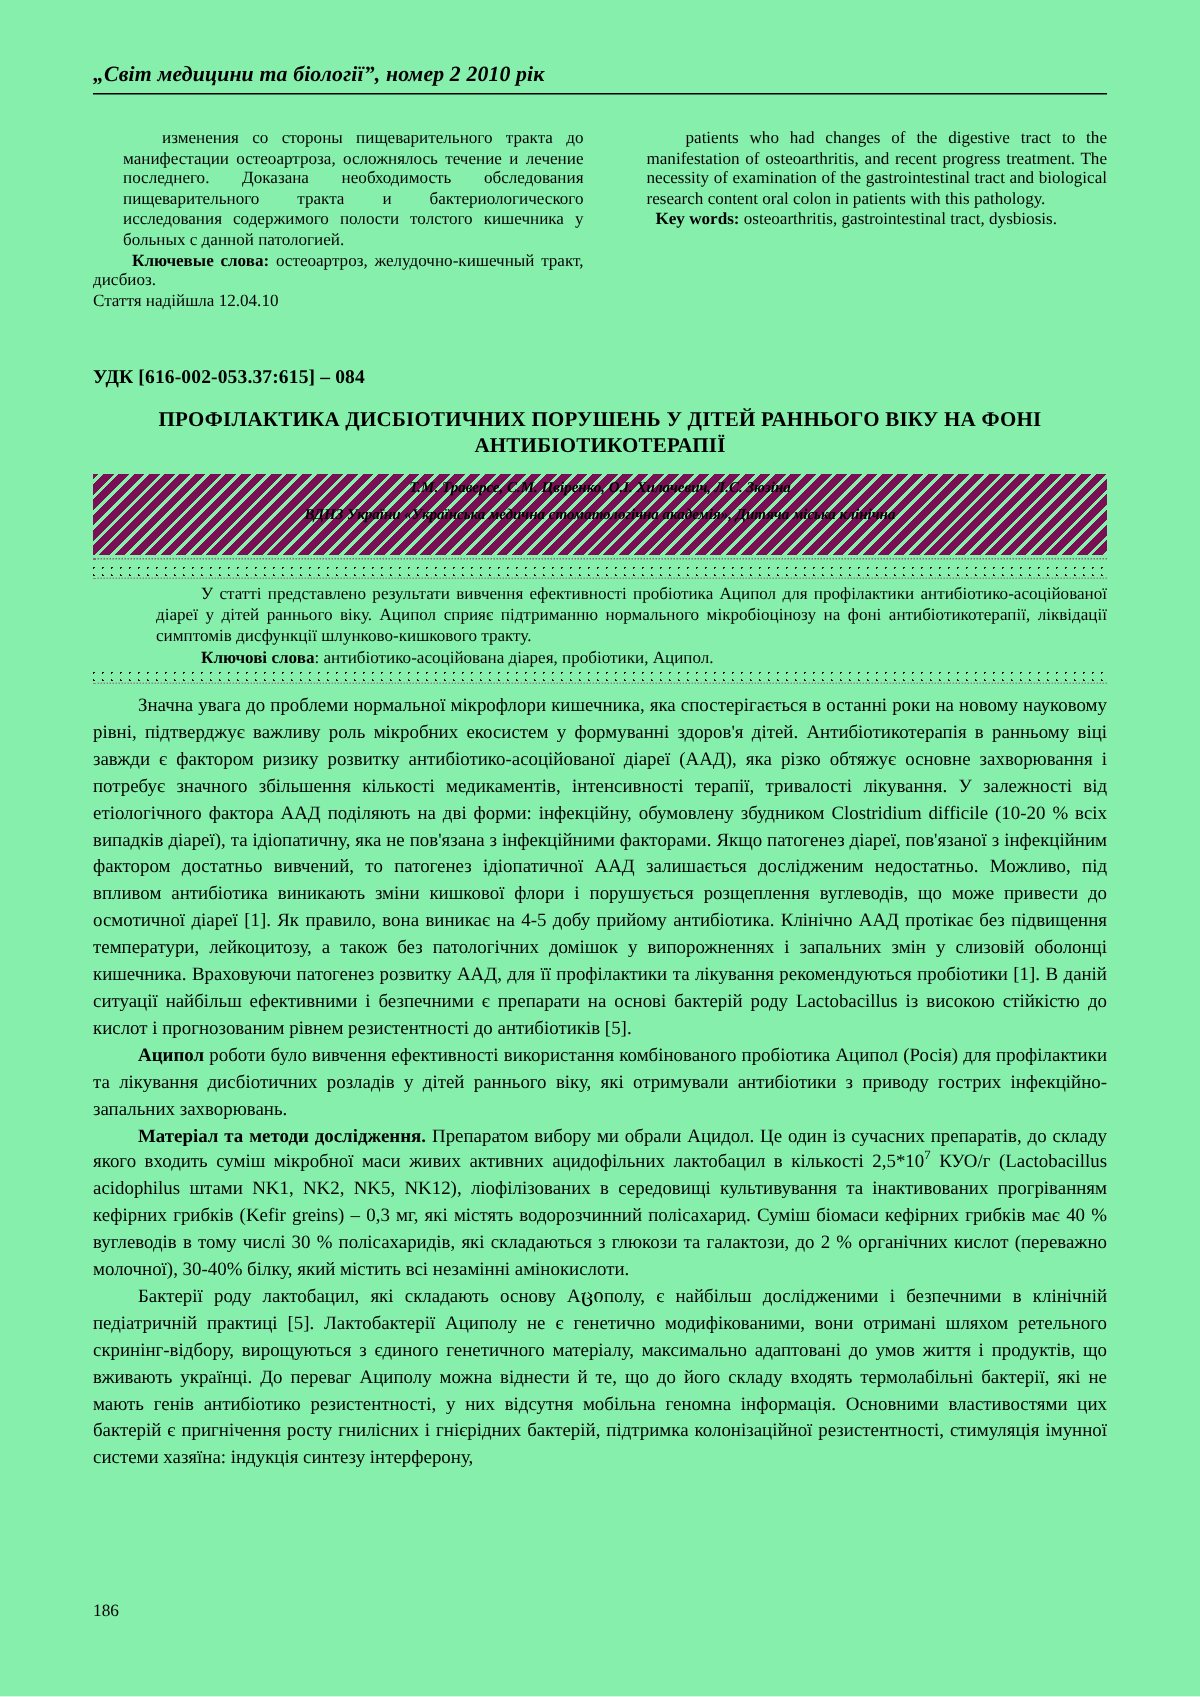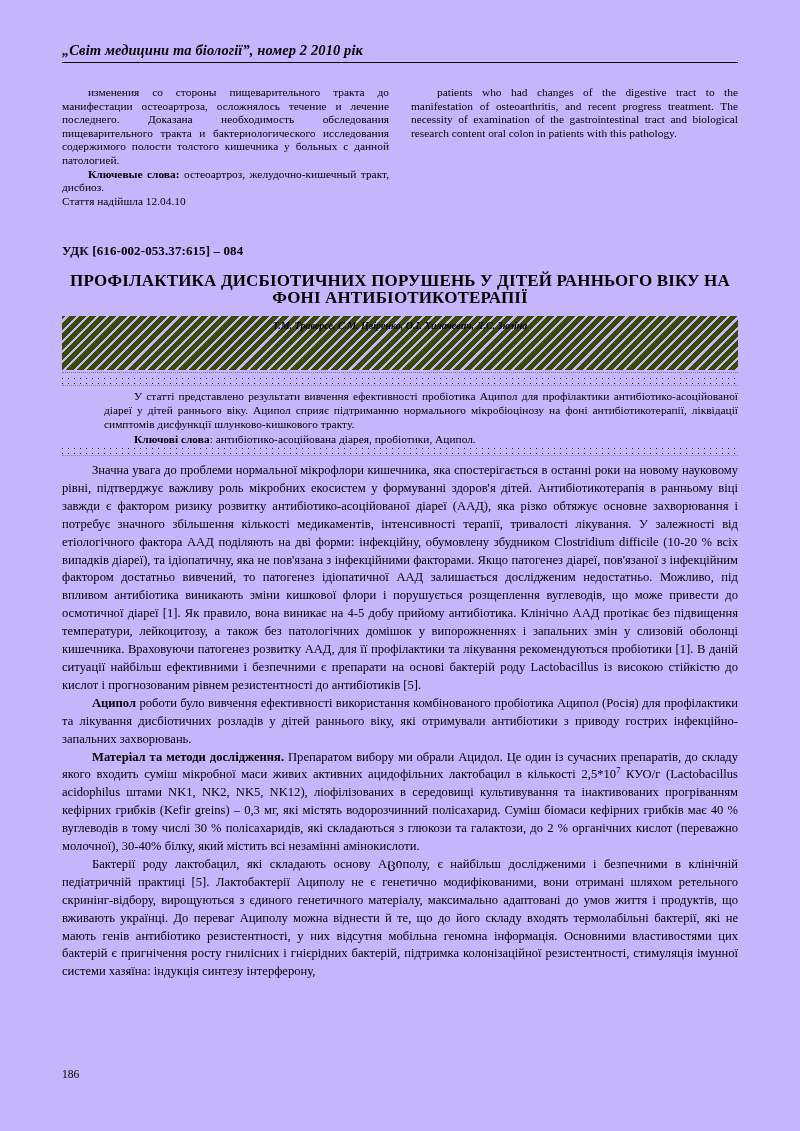--- a/index.html
+++ b/index.html
@@ -10,21 +10,21 @@
   }
   body {
     font-family: "Liberation Serif", "DejaVu Serif", serif;
     color: #000000;
   }
   .page {
     position: relative;
     width: 800px;
     height: 1131px;
     margin: 0 auto;
-    background: #c4b5fd;
+    background: #86efac;
     overflow: hidden;
     box-sizing: border-box;
   }
 
   
   .running-header {
     position: absolute;
     left: 62px;
     top: 42px;
     width: 676px;
@@ -55,21 +55,21 @@
     width: 327px;
     font-size: 11.4px;
     line-height: 13.6px;
     text-align: justify;
     text-justify: inter-word;
   }
   .col p {
     margin: 0;
     text-align: justify;
   }
-  .col p.indent { text-indent: 26px; }
+  .col p.indent { text-indent: 26px; margin-left: 20px; }
   .col p.right { text-align: left; text-indent: 0; }
   .kw-label { font-weight: bold; }
   .kw-line { text-indent: 26px; }
 
   
   .udc {
     position: absolute;
     left: 62px;
     top: 243px;
     font-weight: bold;
@@ -78,21 +78,21 @@
   }
 
   
   .article-title {
     position: absolute;
     left: 62px;
     top: 272px;
     width: 676px;
     text-align: center;
     font-weight: bold;
-    font-size: 17px;
+    font-size: 14px;
     line-height: 17px;
     letter-spacing: 0.15px;
   }
 
   
   .authors-band {
     position: absolute;
     left: 62px;
     top: 316px;
     width: 676px;
@@ -201,30 +201,32 @@
   </div>
 
   <div class="two-col">
     <div class="col">
       <p class="indent">изменения со стороны пищеварительного тракта до манифестации остеоартроза, осложнялось течение и лечение последнего. Доказана необходимость обследования пищеварительного тракта и бактериологического исследования содержимого полости толстого кишечника у больных с данной патологией.</p>
       <p class="kw-line"><span class="kw-label">Ключевые слова:</span><span> остеоартроз, желудочно-кишечный тракт, дисбиоз.</span></p>
       <p class="right">Стаття надійшла 12.04.10</p>
     </div>
     <div class="col">
       <p class="indent">patients who had changes of the digestive tract to the manifestation of osteoarthritis, and recent progress treatment. The necessity of examination of the gastrointestinal tract and biological research content oral colon in patients with this pathology.</p>
+      <p class="kw-line"><span class="kw-label">Key words:</span><span> osteoarthritis, gastrointestinal tract, dysbiosis.</span></p>
     </div>
   </div>
 
   <div class="udc">УДК [616-002-053.37:615] – 084</div>
 
   <div class="article-title">ПРОФІЛАКТИКА ДИСБІОТИЧНИХ ПОРУШЕНЬ У ДІТЕЙ  РАННЬОГО ВІКУ НА ФОНІ АНТИБІОТИКОТЕРАПІЇ</div>
 
   <div class="authors-band">
     <div class="band-inner">
       <div class="line">Т.М. Траверсе, С.М. Цвіренко, О.І. Хилачевич, Л.С. Зюзіна</div>
+      <div class="line">ВДНЗ України «Українська медична стоматологічна академія», Дитяча міська клінічна</div>
     </div>
     <div class="hatch"></div>
   </div>
   <div class="band-dotline"></div>
 
   <div class="abstract">
     <div class="zigzag"></div>
     <div class="zigzag-dots"></div>
     <div class="abstract-body">
       <p class="indent">У статті представлено результати вивчення ефективності пробіотика Аципол для профілактики антибіотико-асоційованої діареї у дітей раннього віку. Аципол сприяє підтриманню нормального мікробіоцінозу на фоні антибіотикотерапії, ліквідації симптомів дисфункції шлунково-кишкового тракту.</p>

